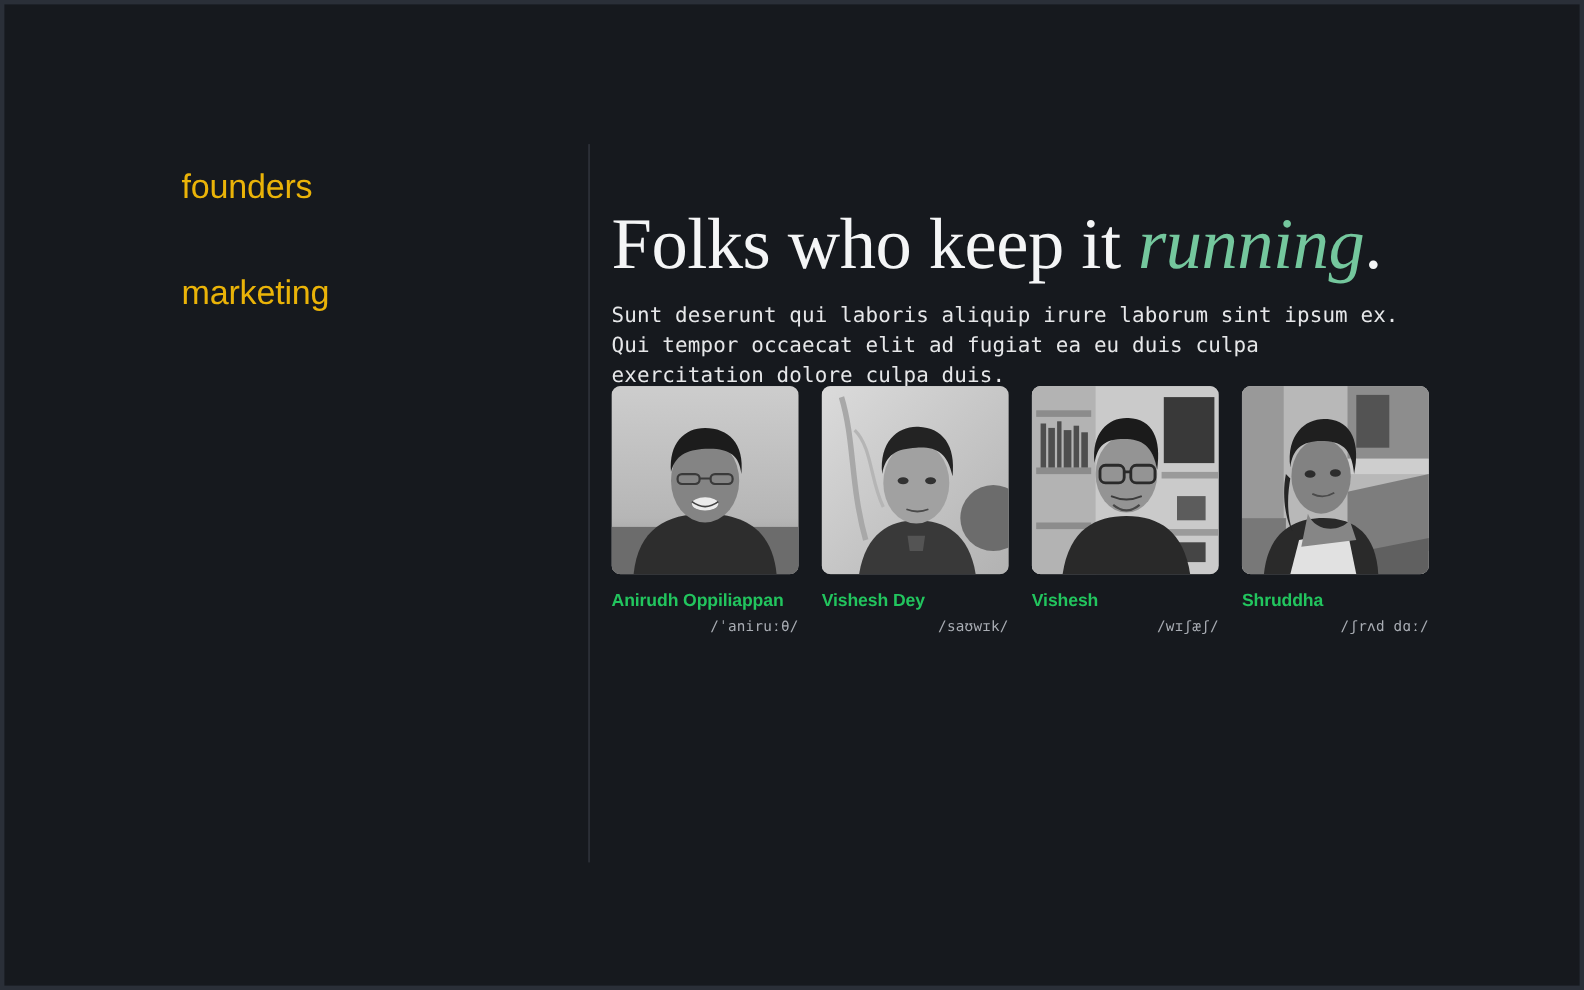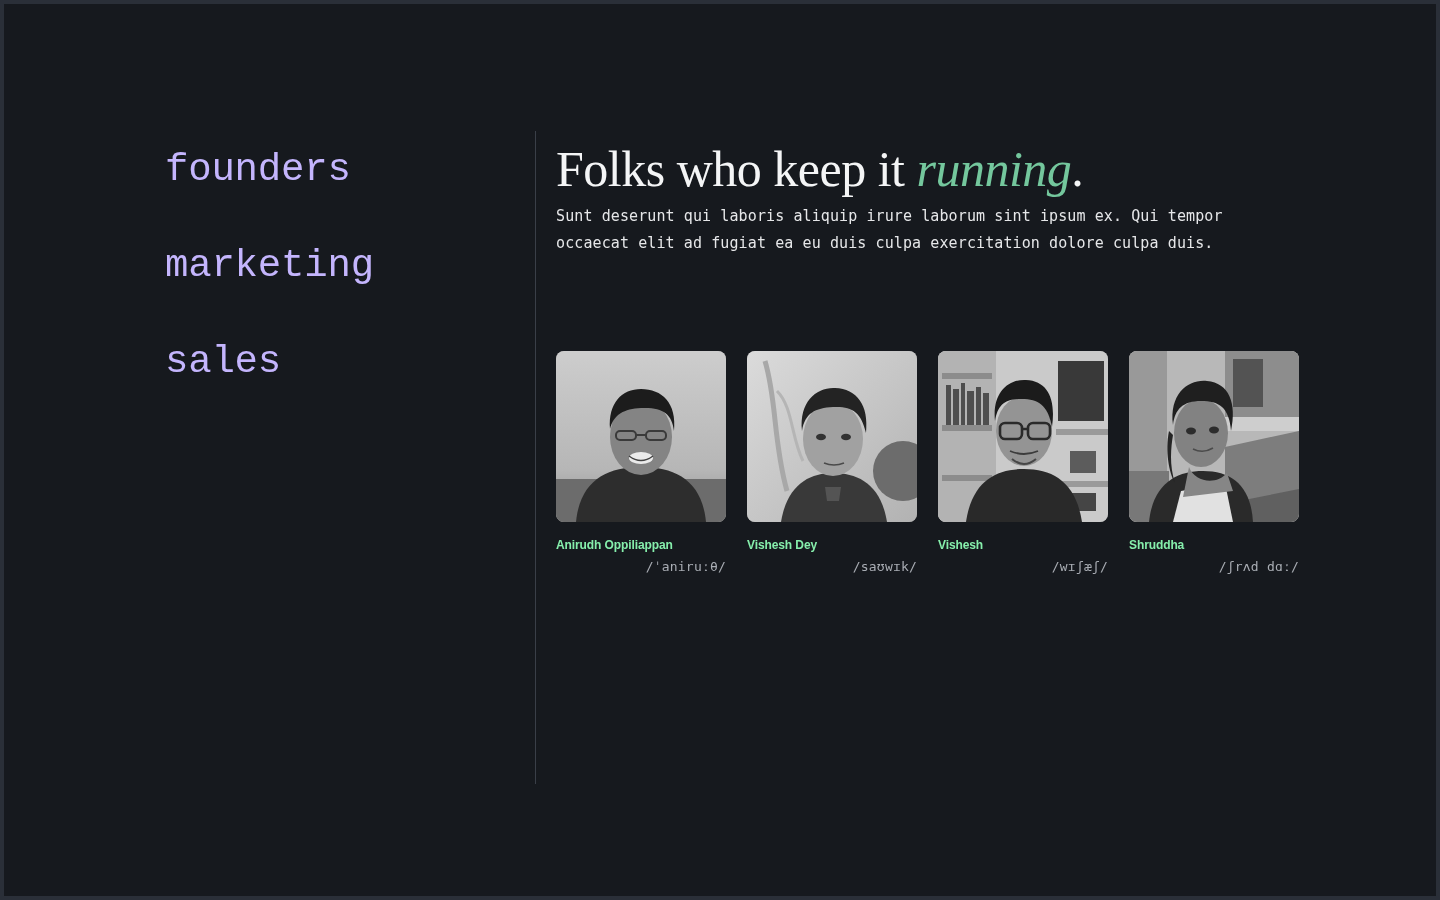--- a/index.html
+++ b/index.html
@@ -52,23 +52,23 @@
   }
 
   .nav-item {
     position: relative;
     display: block;
     height: 80px;
     line-height: 80px;
     padding-left: 20px;
     margin-bottom: 16px;
     border-radius: 9px;
-    color: #c4b5fd;
-    font-family: Liberation Mono, monospace;
-    font-size: 39px;
+    color: #eab308;
+    font-family: Liberation Sans, sans-serif;
+    font-size: 31px;
     font-weight: 400;
     letter-spacing: -0.2px;
     white-space: nowrap;
     cursor: pointer;
     background: transparent;
   }
 
   .nav-item:last-child { margin-bottom: 0; }
 
   .nav-item.active {
@@ -88,43 +88,44 @@
   
   #main {
     position: absolute;
     left: 552px;
     top: 140px;
     width: 740px;
   }
 
   #page-title {
     font-family: "Liberation Serif", "DejaVu Serif", serif;
-    font-size: 50px;
+    font-size: 66px;
     font-weight: 400;
     line-height: 1.02;
     color: #f4f5f6;
     letter-spacing: -0.5px;
     white-space: nowrap;
+    margin-top: 45px;
   }
 
   #page-title .accent {
     font-style: italic;
     color: #74c79d;
   }
 
   #page-title .period {
     color: #f4f5f6;
     font-style: normal;
   }
 
   #page-subtitle {
-    margin-top: 8px;
+    margin-top: 18px;
     width: 738px;
     font-family: "DejaVu Sans Mono", "Liberation Mono", monospace;
-    font-size: 15px;
+    font-size: 19px;
     line-height: 27px;
     color: #e6e7e9;
     letter-spacing: 0.1px;
   }
 
   
   #team-grid {
     position: absolute;
     left: 0;
     top: 207px;
@@ -145,23 +146,23 @@
     position: relative;
     background: #8b8b8b;
     filter: grayscale(100%);
   }
 
   .card-photo svg { display: block; width: 100%; height: 100%; }
 
   .card-name {
     margin-top: 16px;
     font-family: "Liberation Sans", sans-serif;
-    font-size: 12px;
+    font-size: 16px;
     font-weight: 700;
-    color: #86efac;
+    color: #22c55e;
     letter-spacing: -0.1px;
     white-space: nowrap;
   }
 
   .card-ipa {
     margin-top: 7px;
     font-family: "DejaVu Sans Mono", "Liberation Mono", monospace;
     font-size: 13px;
     color: #a9adb4;
     letter-spacing: 0.2px;
@@ -175,23 +176,20 @@
 <div id="page-frame">
   <div id="page">
     <div id="content-layout">
 
       <nav id="sidebar">
         <div class="nav-item">
           <span>founders</span>
         </div>
         <div class="nav-item">
           <span>marketing</span>
-        </div>
-        <div class="nav-item">
-          <span>sales</span>
         </div>
       </nav>
 
       <div id="divider"></div>
 
       <section id="main">
 
         <h1 id="page-title"><span>Folks who keep it </span><span class="accent">running</span><span class="period">.</span></h1>
 
         <p id="page-subtitle">Sunt deserunt qui laboris aliquip irure laborum sint ipsum ex. Qui tempor occaecat elit ad fugiat ea eu duis culpa exercitation dolore culpa duis.</p>

